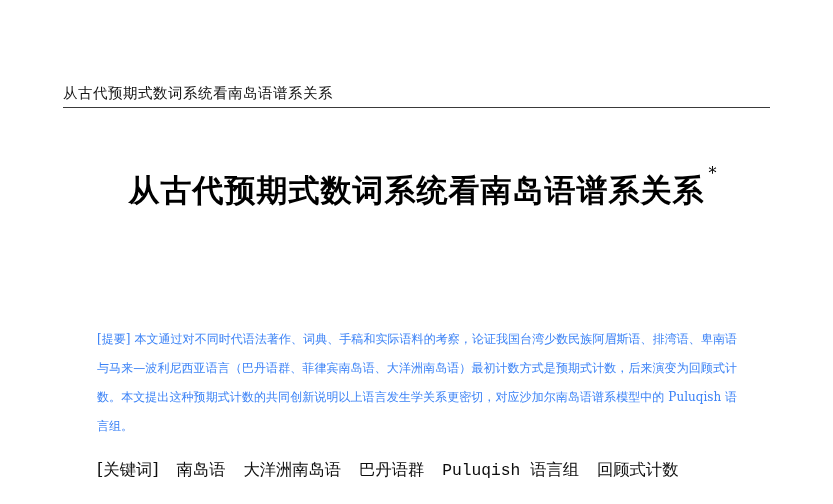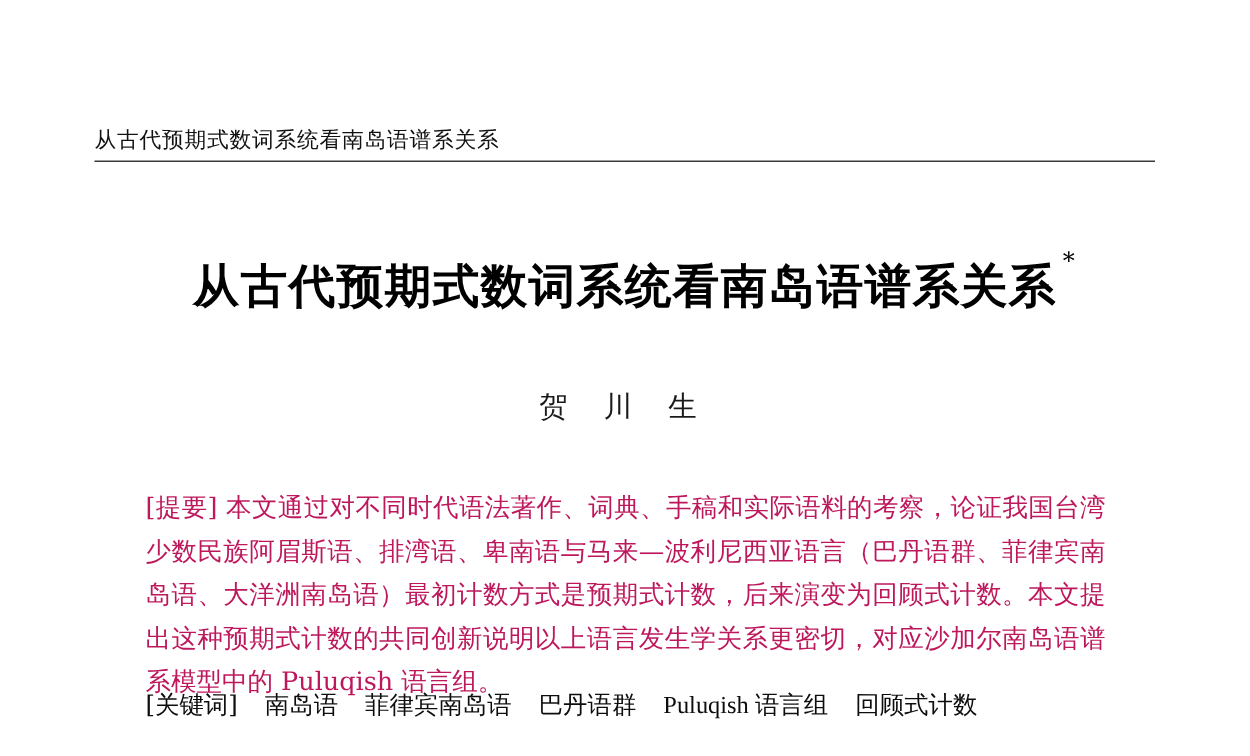--- a/index.html
+++ b/index.html
@@ -78,25 +78,25 @@
     letter-spacing: 9px;
     font-family: "DejaVu Serif", "Liberation Serif", serif;
     color: #1a1a1a;
   }
   
   .abstract {
     position: absolute;
     left: 97px;
     top: 325px;
     width: 640px;
-    font-size: 17px;
+    font-size: 12px;
     line-height: 29px;
     text-align: justify;
     font-family: "DejaVu Serif", "Liberation Serif", serif;
-    color: #be185d;
+    color: #3b82f6;
   }
   .abstract p {
     margin: 0;
     text-indent: 0;
   }
   .label {
     font-weight: normal;
     text-align: right;
   }
   .kw-line {
@@ -108,44 +108,41 @@
     line-height: 29px;
     font-family: "DejaVu Serif", "Liberation Serif", serif;
     color: #0d0d0d;
     white-space: nowrap;
   }
   .kw-sep {
     display: inline-block;
     width: 18px;
   }
   .lat {
-    font-family: Liberation Serif, serif;
+    font-family: Liberation Mono, monospace;
   }
 </style>
 </head>
 <body>
 
 <div class="page">
 
   <div class="running-head">从古代预期式数词系统看南岛语谱系关系</div>
 
   <div class="head-rule"></div>
 
   <div class="title-wrap">
     <div class="title">
       <span>从古代预期式数词系统看南岛语谱系关系</span>
       <span class="footnote-mark">*</span>
     </div>
   </div>
 
-  <div class="author-wrap">
-    <div class="author">贺 川 生</div>
-  </div>
 
   <div class="abstract">
     <p><span class="label">[提要]</span><span> 本文通过对不同时代语法著作、词典、手稿和实际语料的考察，论证我国台湾少数民族阿眉斯语、排湾语、卑南语与马来—波利尼西亚语言（巴丹语群、菲律宾南岛语、大洋洲南岛语）最初计数方式是预期式计数，后来演变为回顾式计数。本文提出这种预期式计数的共同创新说明以上语言发生学关系更密切，对应沙加尔南岛语谱系模型中的 Puluqish 语言组。</span></p>
   </div>
 
   <div class="kw-line">
-    <span class="label">[关键词]</span><span class="kw-sep"></span><span>南岛语</span><span class="kw-sep"></span><span>菲律宾南岛语</span><span class="kw-sep"></span><span>巴丹语群</span><span class="kw-sep"></span><span class="lat">Puluqish 语言组</span><span class="kw-sep"></span><span>回顾式计数</span>
+    <span class="label">[关键词]</span><span class="kw-sep"></span><span>南岛语</span><span class="kw-sep"></span><span>大洋洲南岛语</span><span class="kw-sep"></span><span>巴丹语群</span><span class="kw-sep"></span><span class="lat">Puluqish 语言组</span><span class="kw-sep"></span><span>回顾式计数</span>
   </div>
 
 </div>
 
 </body></html>

